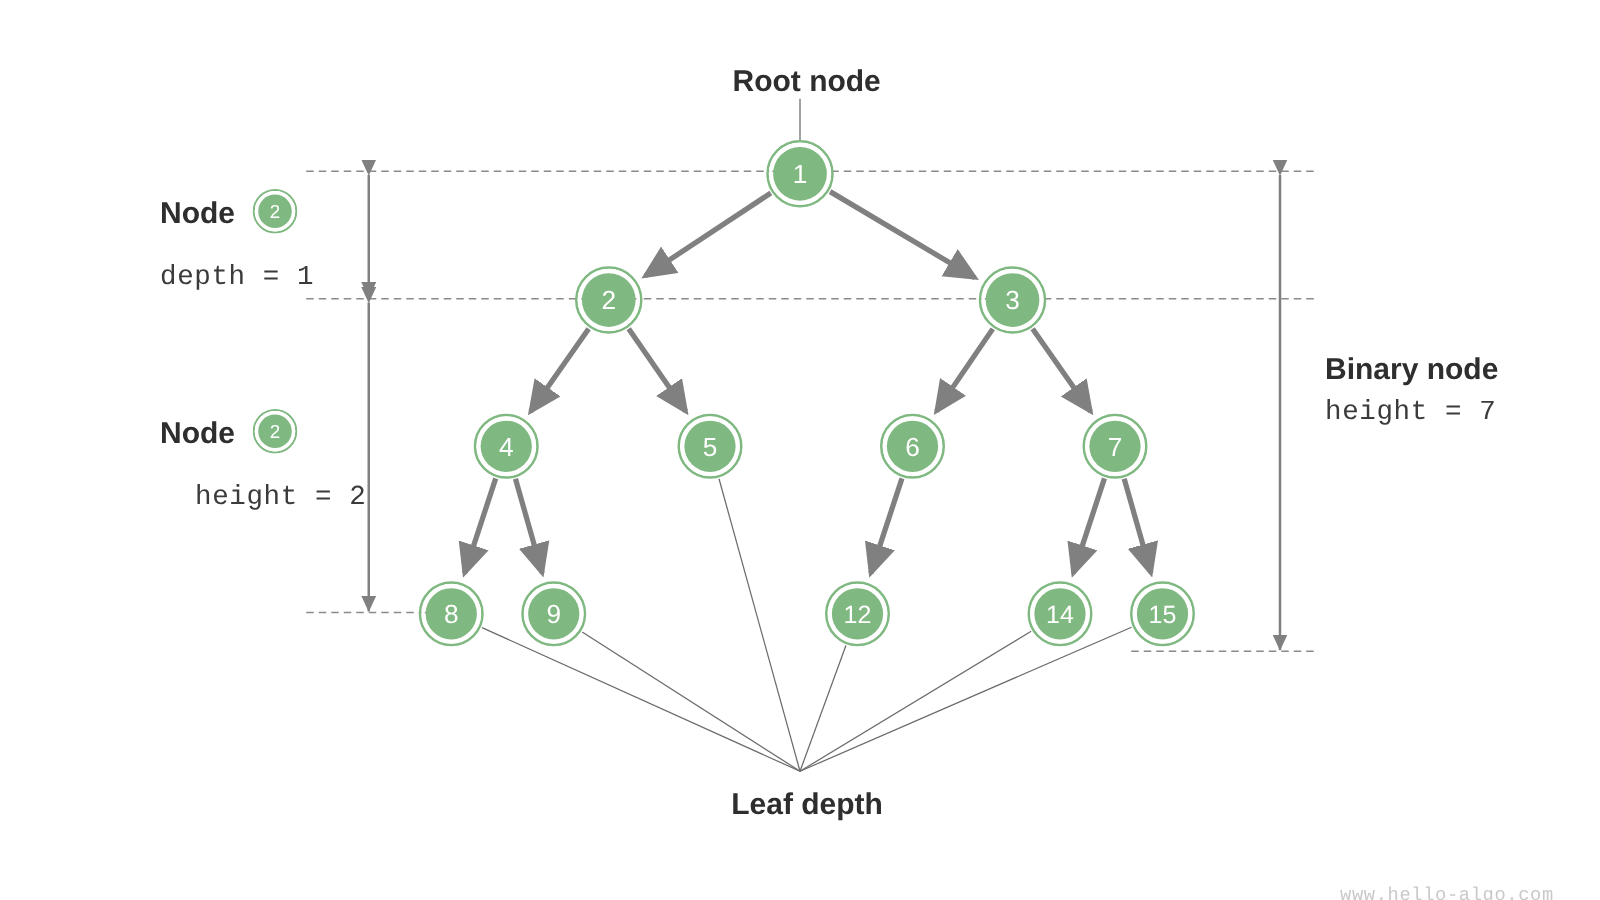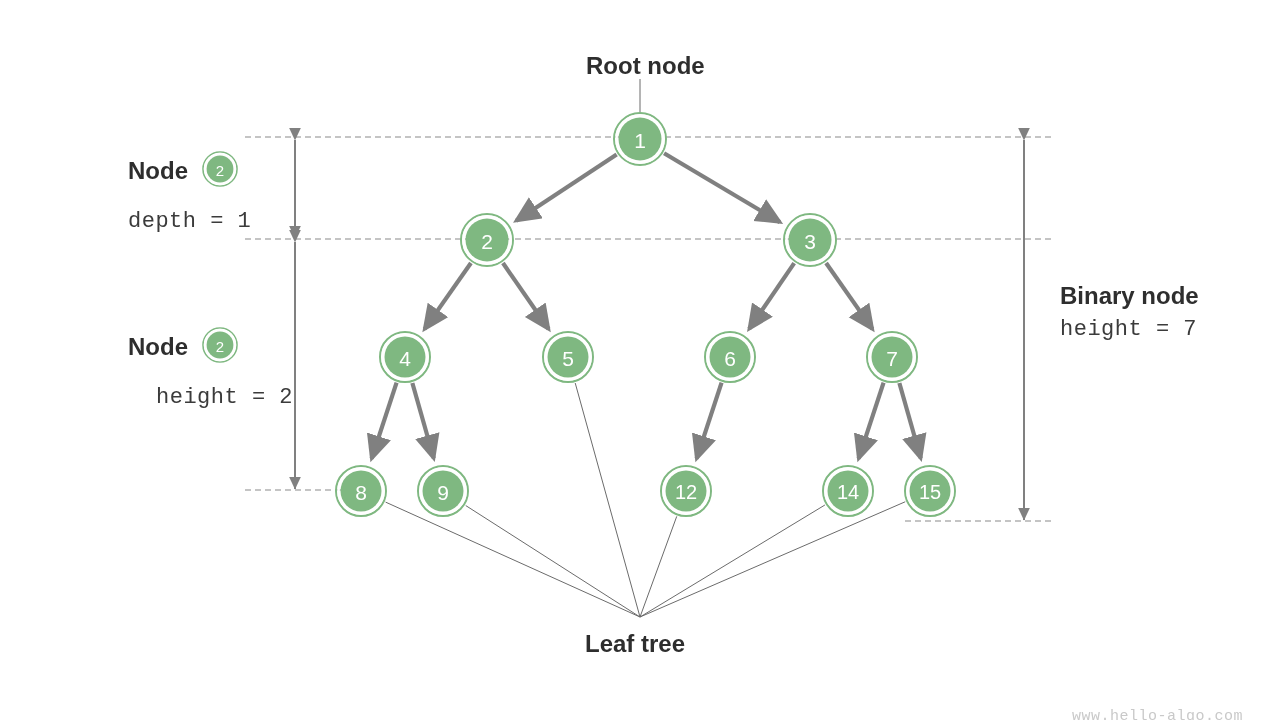--- a/index.html
+++ b/index.html
@@ -188,21 +188,21 @@
           <circle cx="930" cy="491" r="25" fill="none" stroke="#7fb881" stroke-width="2"></circle>
           <circle cx="930" cy="491" r="22.5" fill="none" stroke="#ffffff" stroke-width="2.5"></circle>
           <circle cx="930" cy="491" r="20.5" fill="#7fb881"></circle>
           <text x="930" y="492" class="node-text wide">15</text>
         </g>
       </g>
   </svg>
 
   <div class="label-bold" style="left:586px; top:52px;">Root node</div>
 
-  <div class="label-bold" style="left:585px; top:630px;">Leaf tree</div>
+  <div class="label-bold" style="left:585px; top:630px;">Leaf depth</div>
 
   <div class="watermark" style="left:1072px; top:676px;">www.hello-algo.com</div>
 
   <div id="annotations">
       <div class="label-bold" style="left: 128px; top: 157px;">Node</div>
       <div class="badge" style="left: 202px; top: 151px;">
         <svg viewBox="0 0 36 36" width="36" height="36">
           <circle cx="18" cy="18" r="17" fill="none" stroke="#7fb881" stroke-width="1.6"></circle>
           <circle cx="18" cy="18" r="15.2" fill="none" stroke="#ffffff" stroke-width="2"></circle>
           <circle cx="18" cy="18" r="13.4" fill="#7fb881"></circle>

